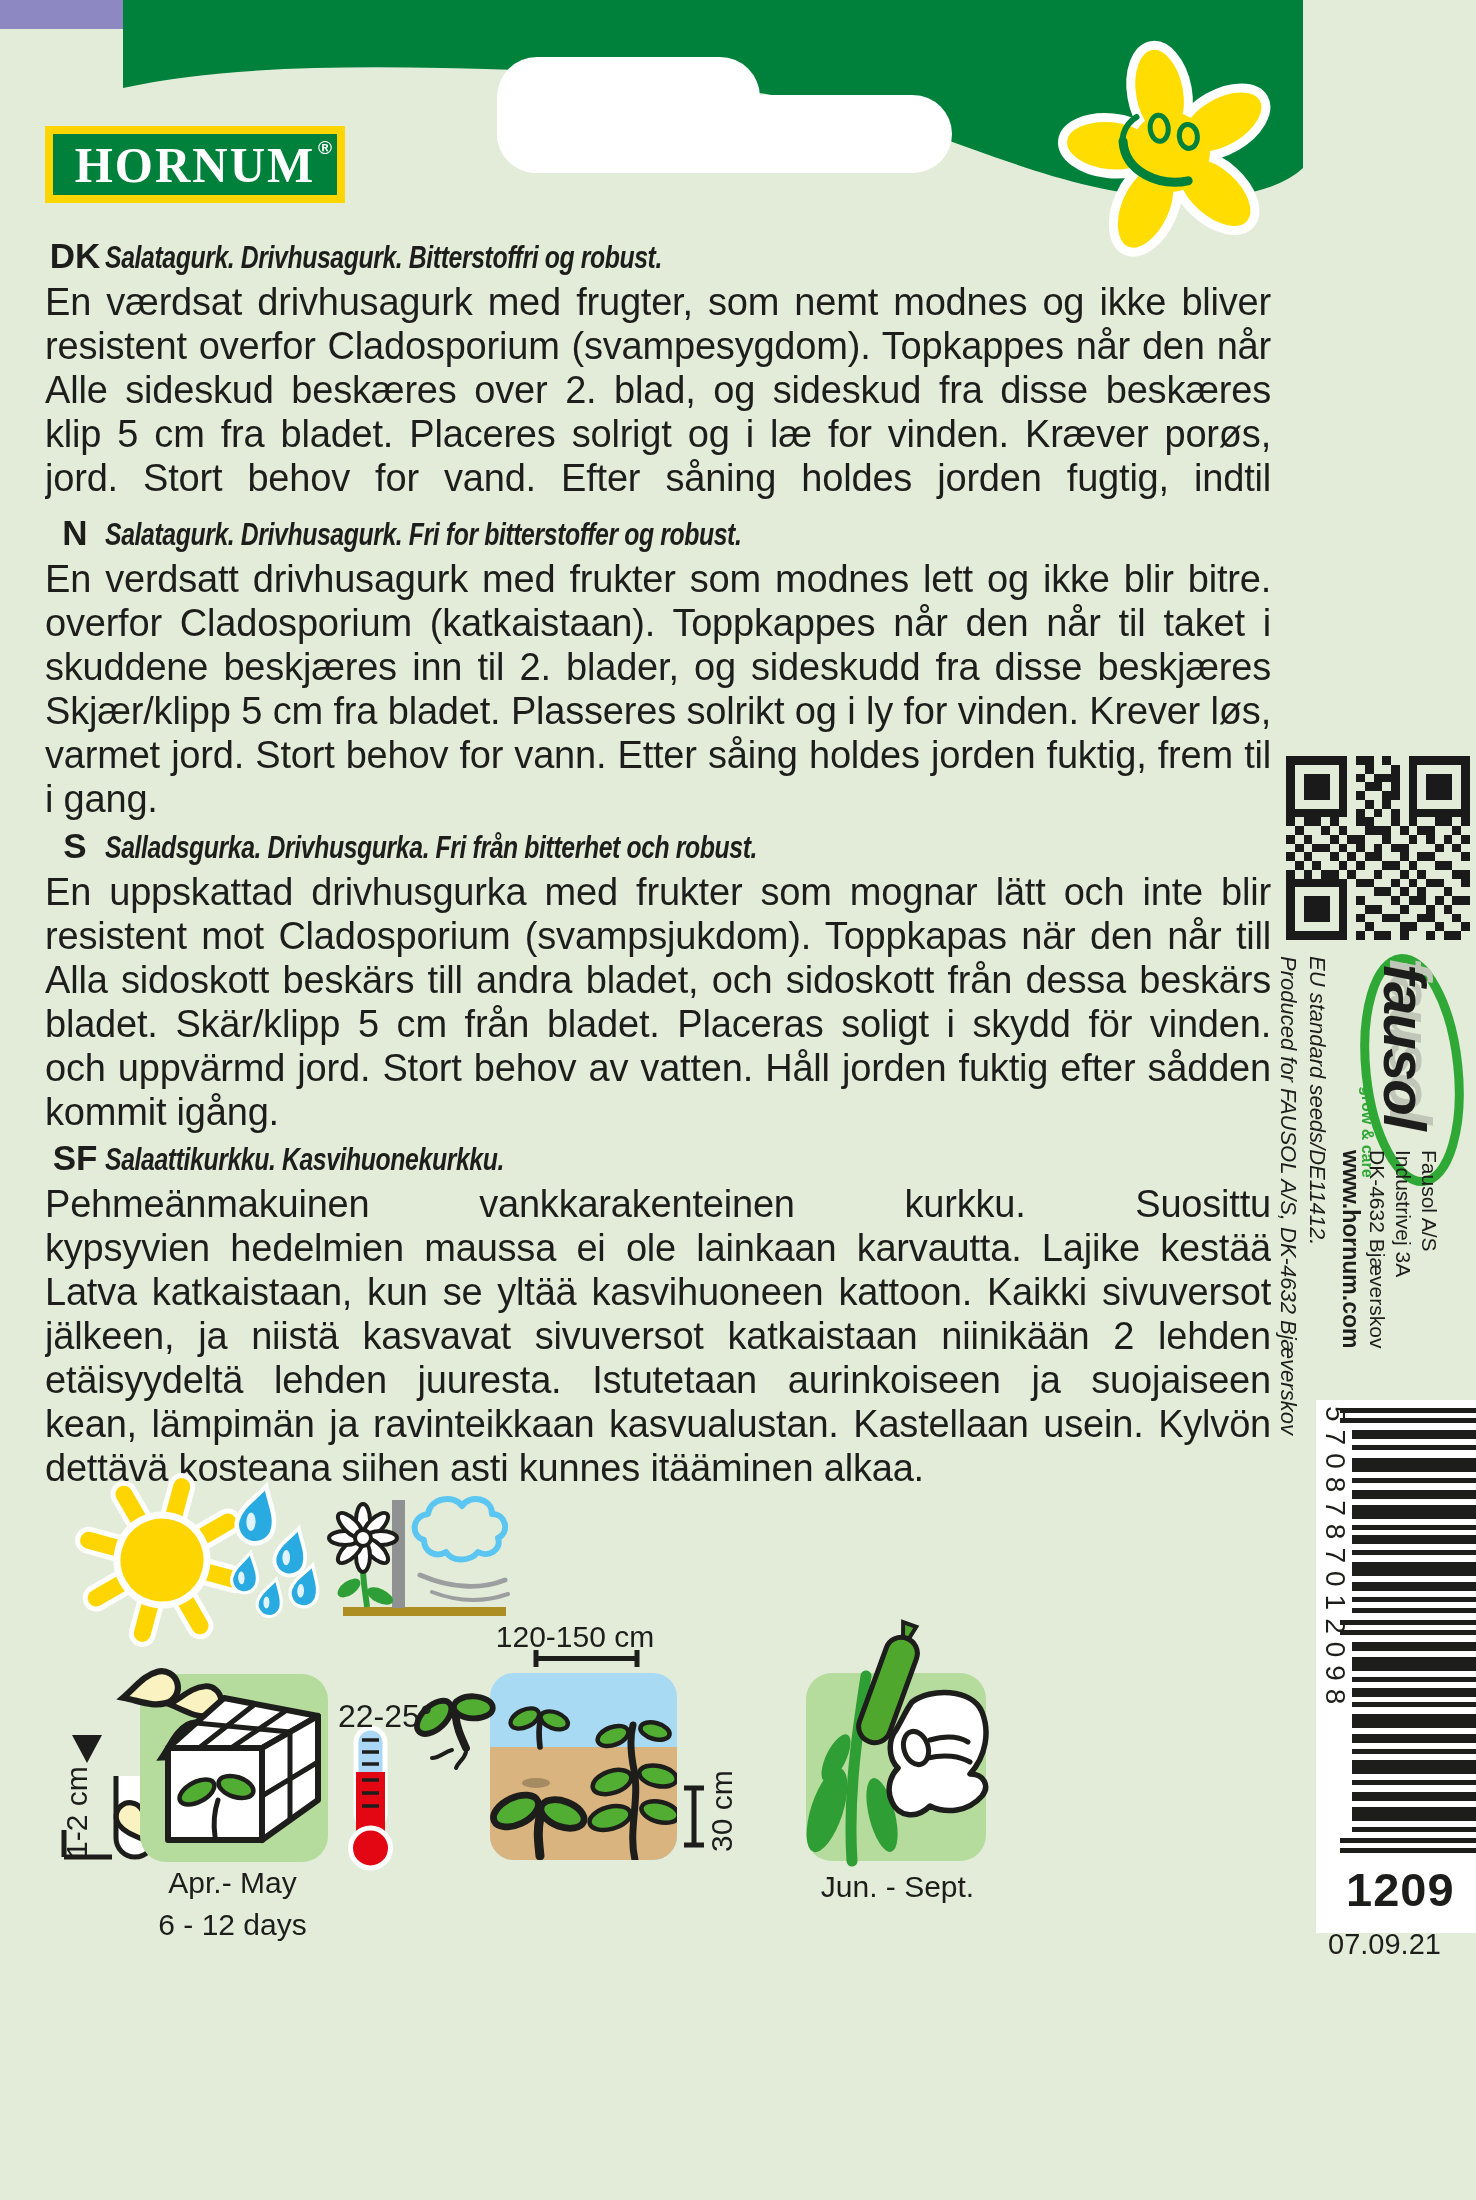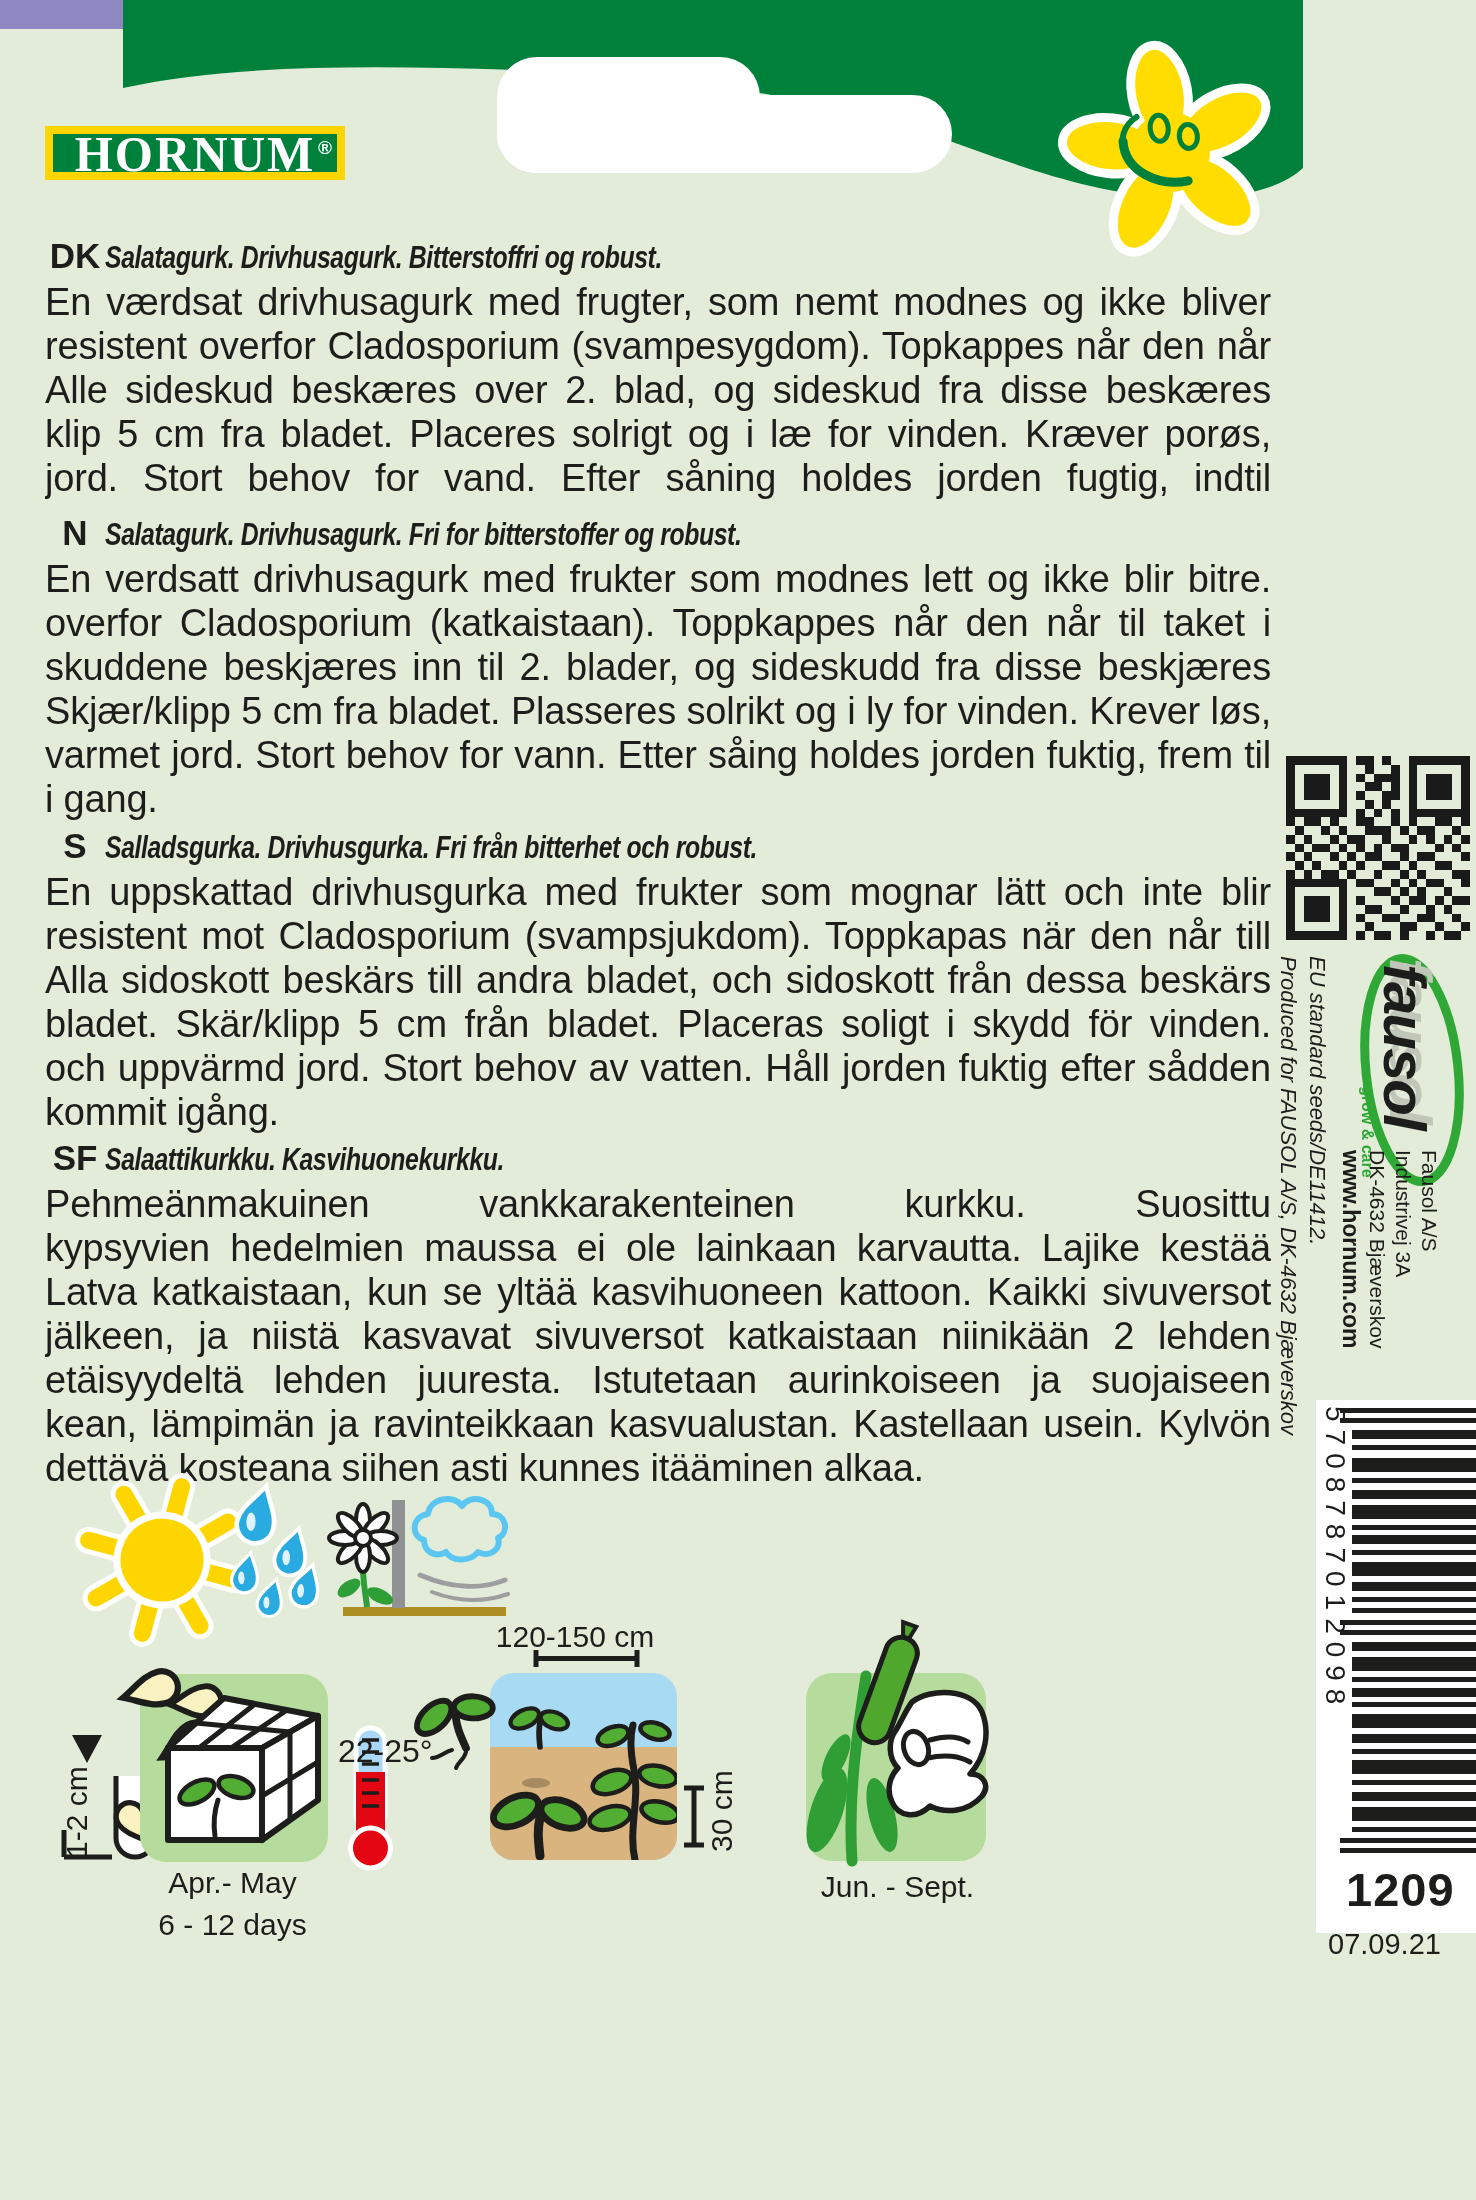--- a/index.html
+++ b/index.html
@@ -10,21 +10,21 @@
     overflow:hidden;
     font-family:"Liberation Sans", sans-serif;
     color:#1d1d1b;
   }
   .abs{position:absolute;}
   
   .purple-tab{left:0;top:0;width:123px;height:29px;background:#8e88c2;}
   .header-svg{left:0;top:0;}
   
   .hornum-logo{
-    left:45px;top:126px;width:300px;height:54px;
+    left:45px;top:126px;width:300px;height:77px;
     background:#00813b;border:8px solid #ffd500;box-sizing:border-box;
     display:flex;align-items:center;justify-content:center;
   }
   .hornum-logo .word{
     font-family:"Liberation Serif", serif;
     font-weight:bold;font-size:49px;color:#ffffff;letter-spacing:2px;
     transform:scaleY(1.05);line-height:1;
   }
   .hornum-logo .reg{
     position:absolute;top:3px;right:5px;color:#ffffff;font-size:19px;
@@ -285,21 +285,21 @@
                  C888,318 888,300 896,290 C902,280 906,270 912,262 Z" fill="#ffffff" stroke="#1d1d1b" stroke-width="5.5" stroke-linejoin="round"></path>
         <path d="M930,300 C944,296 958,296 968,302 M928,318 C944,314 960,316 970,322" fill="none" stroke="#1d1d1b" stroke-width="5" stroke-linecap="round"></path>
         <ellipse cx="916" cy="308" rx="12" ry="17" fill="#ffffff" stroke="#1d1d1b" stroke-width="5" transform="rotate(-18 916 308)"></ellipse>
       </g>
     </g>
   </svg>
 
   <div class="iconlabel center" style="left:490px;top:1620px;width:170px">120-150 cm</div>
   <div class="iconlabel rot-ccw" style="left:702px;top:1852px;width:80px;height:40px;line-height:40px">30 cm</div>
   <div class="iconlabel rot-ccw" style="left:58px;top:1858px;width:92px;height:38px;line-height:38px">1-2 cm</div>
-  <div class="iconlabel" style="left:338px;top:1733px;font-size:32px">22-25°</div>
+  <div class="iconlabel" style="left:338px;top:1698px;font-size:32px">22-25°</div>
   <div class="iconlabel center" style="left:135px;top:1866px;width:195px">Apr.- May</div>
   <div class="iconlabel center" style="left:130px;top:1908px;width:205px">6 - 12 days</div>
   <div class="iconlabel center" style="left:800px;top:1870px;width:195px">Jun. - Sept.</div>
 
   <svg class="abs" style="left:1286px;top:756px" width="184" height="184" viewBox="0 0 21 21" shape-rendering="crispEdges">
     <g fill="#1a1a1a">
       <path d="M0 0h7v7h-7zM14 0h7v7h-7zM0 14h7v7h-7z"></path>
     </g>
     <g fill="#e3ecd9">
       <path d="M1 1h5v5h-5zM15 1h5v5h-5zM1 15h5v5h-5z"></path>

